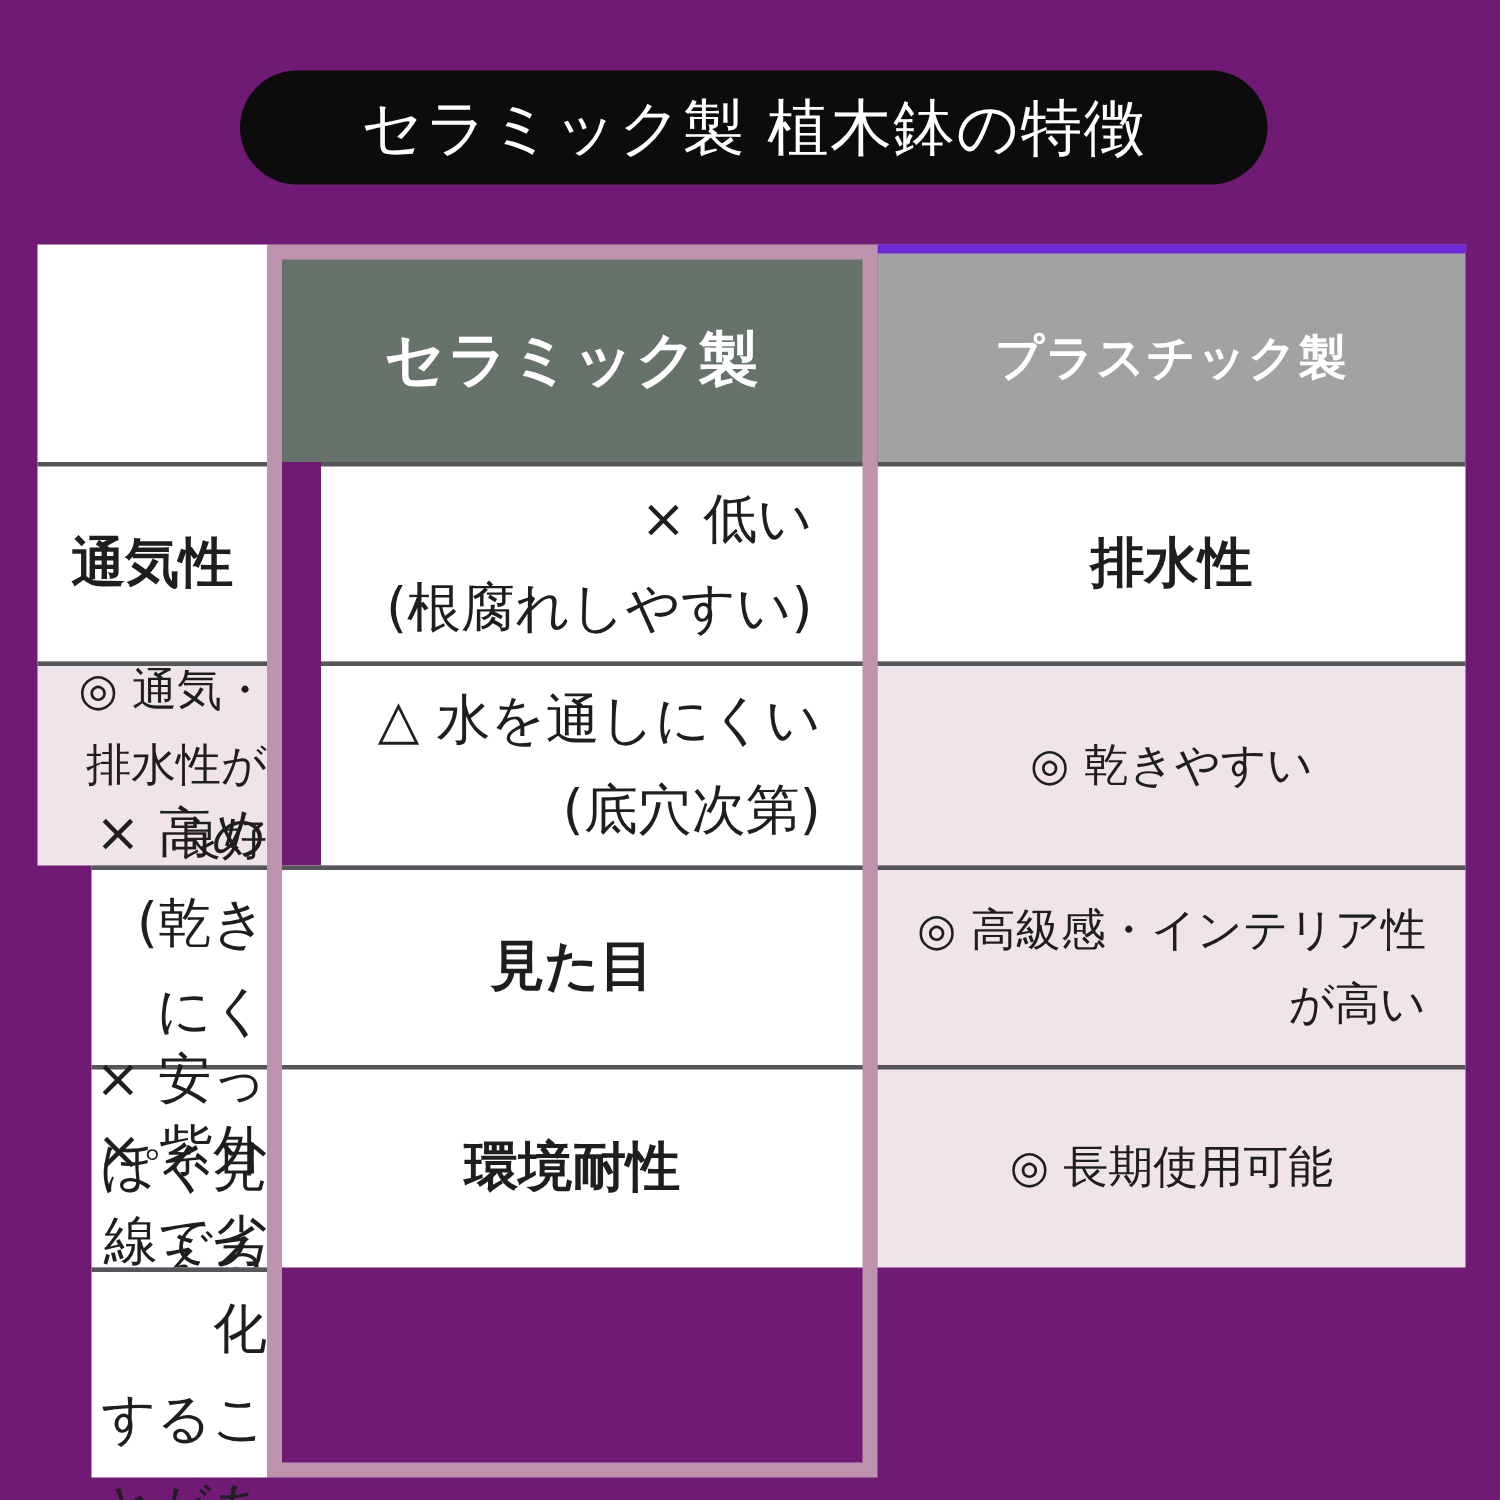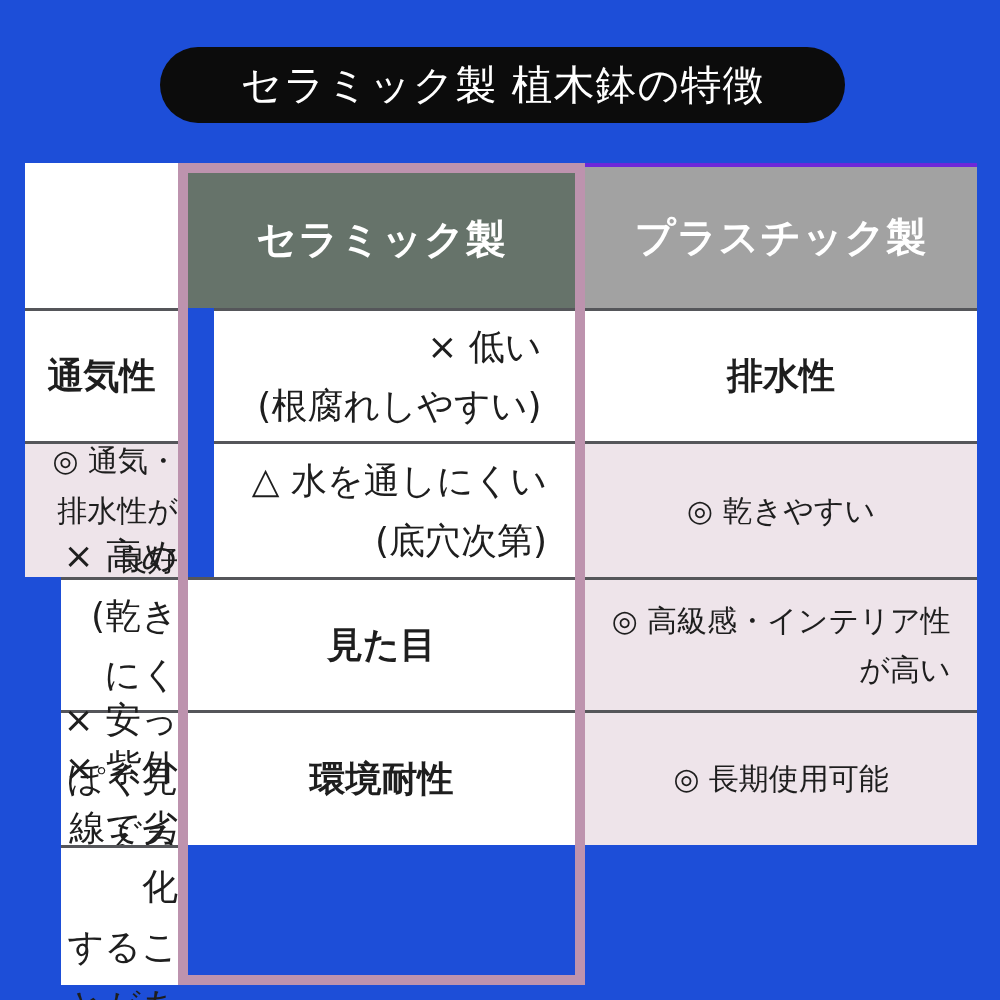--- a/index.html
+++ b/index.html
@@ -1,21 +1,21 @@
 <!DOCTYPE html>
 <html lang="ja" style="--pill-bg: #0c0c0c; --ceramic-header-bg: #66736a; --plastic-header-bg: #a2a2a2; --ceramic-cell-bg: #eee4ea; --highlight-border: #bd93ae; --row-line: #55565a; --text: #1e1e1e;"><head>
 <meta charset="utf-8">
 <style>
   * { margin: 0; padding: 0; box-sizing: border-box; }
   html, body { background: #ffffff; }
   .canvas {
     position: relative;
     width: 1000px;
     height: 1000px;
-    background: #1d4ed8;
+    background: #701a75;
     overflow: hidden;
     font-family: "DejaVu Sans", "Liberation Sans", sans-serif;
     color: var(--text, #1e1e1e);
   }
 
   
   .title-pill {
     position: absolute;
     left: 160px;
     top: 47px;
@@ -73,23 +73,23 @@
   .ceramic-header {
     background: var(--ceramic-header-bg, #66736a);
     color: #ffffff;
     font-size: 40px;
     font-weight: 700;
     letter-spacing: 1px;
     padding-top: 8px;
   }
   .plastic-header {
     background: var(--plastic-header-bg, #a2a2a2);
-    border-top: 4px solid #6d28d9;
+    border-top: 6px solid #6d28d9;
     color: #ffffff;
-    font-size: 40px;
+    font-size: 32px;
     font-weight: 700;
     letter-spacing: 1px;
   }
 
   
   .ceramic-outline {
     position: absolute;
     left: 153px;
     top: 0;
     width: 407px;

